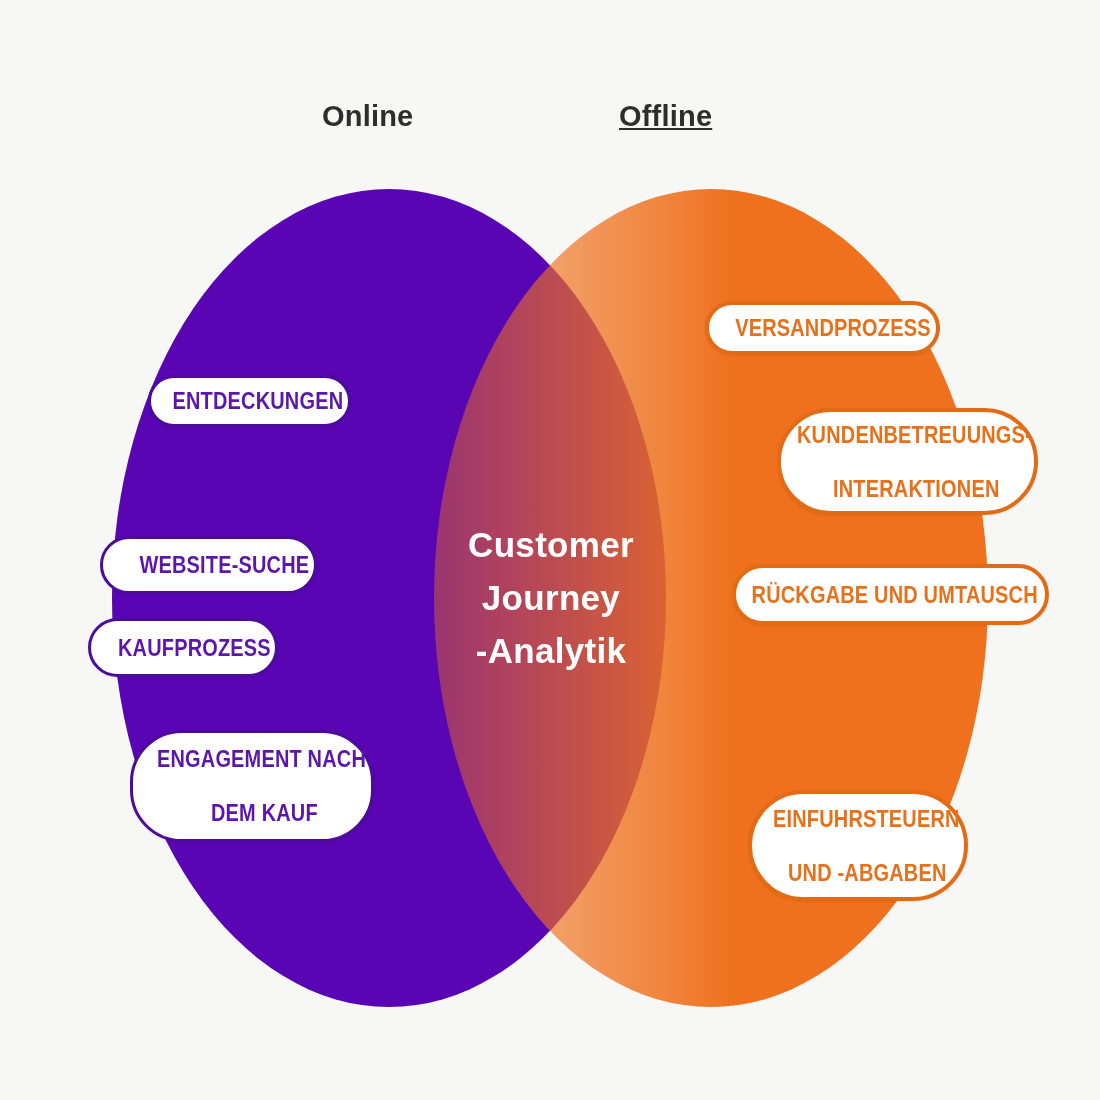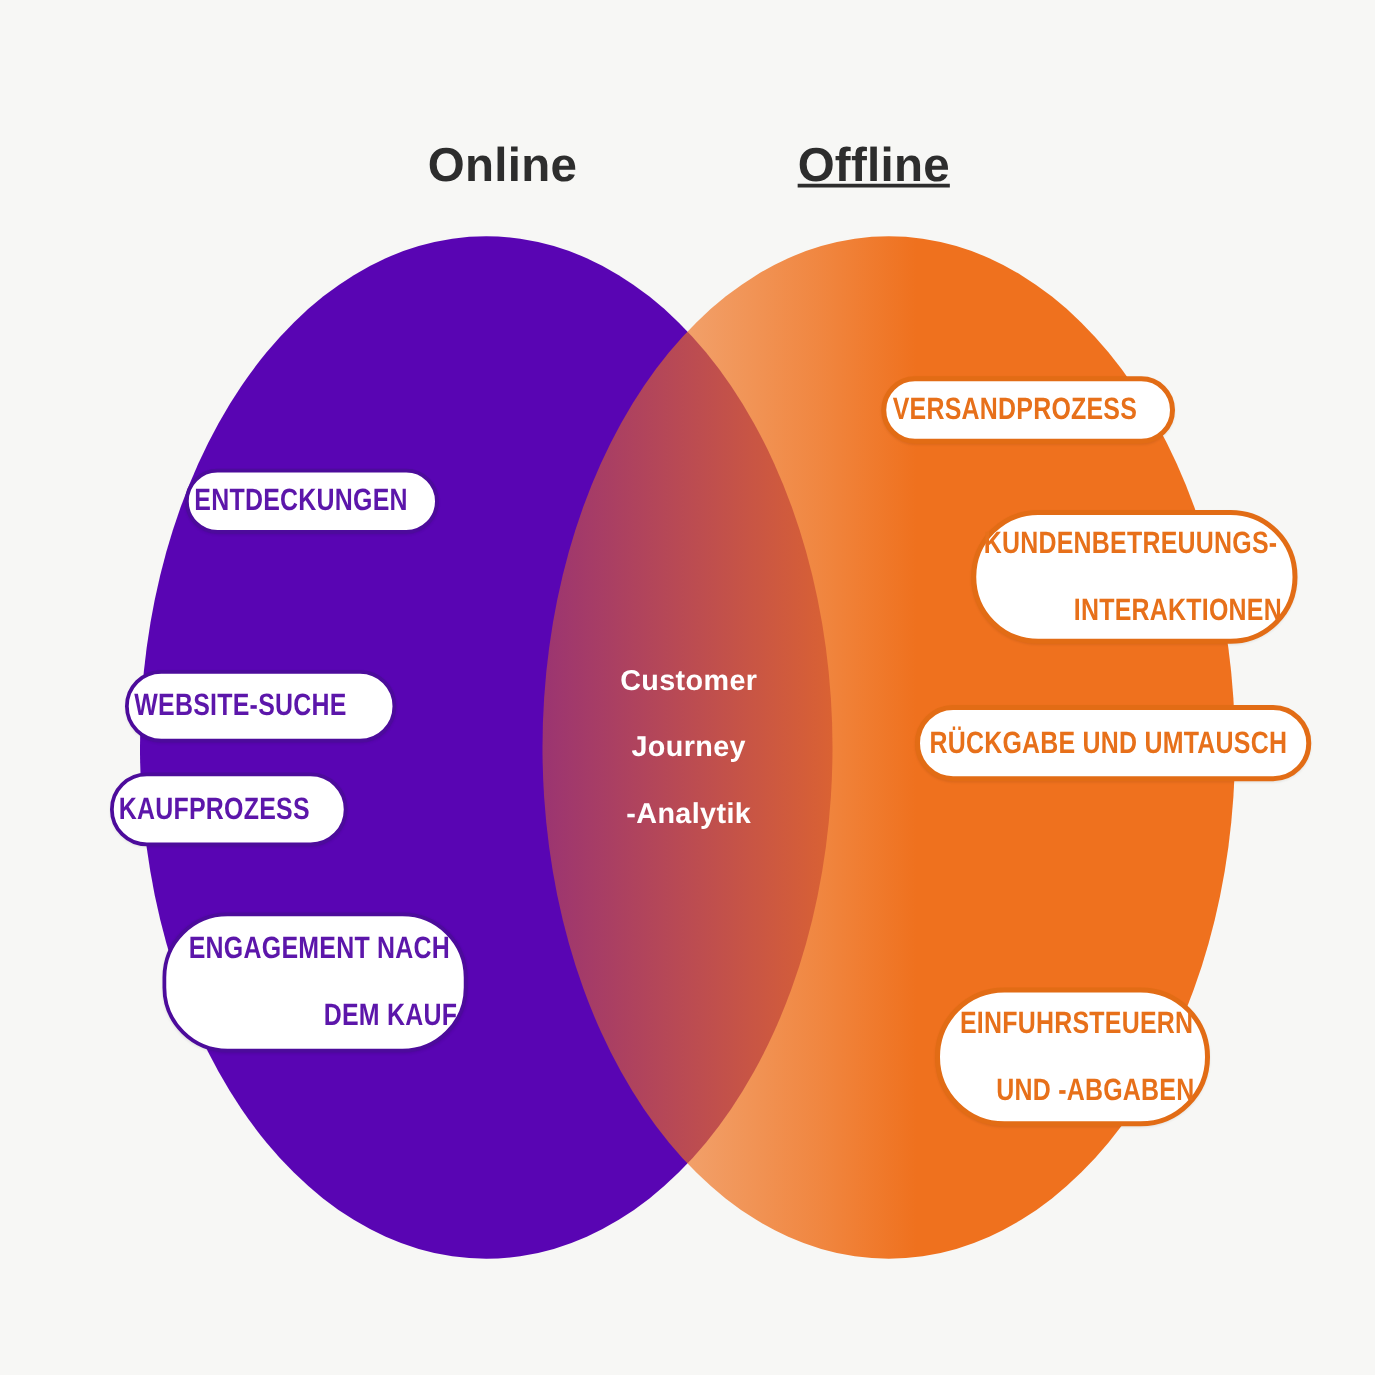--- a/index.html
+++ b/index.html
@@ -18,64 +18,63 @@
     background:var(--bg);
     font-family:"Liberation Sans", sans-serif;
     position:relative;
     overflow:hidden;
   }
   .stage{position:absolute;inset:0;width:1100px;height:1100px;}
   svg.venn{position:absolute;left:0;top:0;width:1100px;height:1100px;}
 
   .col-title{
     position:absolute;
-    top:112px;
+    top:100px;
     width:160px;
-    text-align:center;
-    font-size:38px;
+    font-size:29px;
     font-weight:700;
     color:var(--title);
     letter-spacing:0.2px;
   }
   .col-title.online{left:322px;}
   .col-title.offline{left:619px;text-decoration:underline;}
 
   .center-label{
     position:absolute;
     left:441px;
     top:518px;
     width:220px;
     text-align:center;
     color:#ffffff;
-    font-size:23px;
+    font-size:35px;
     font-weight:700;
     line-height:53px;
     letter-spacing:0.3px;
   }
 
   .pill{
     position:absolute;
     background:#ffffff;
     display:flex;
     flex-direction:column;
     justify-content:center;
-    align-items:flex-start;
+    align-items:flex-end;
     border-radius:60px;
     box-shadow:0 1px 2px rgba(0,0,0,0.08);
   }
   .pill .line{
     display:block;
     transform:scale(0.95,1.18);
     font-weight:700;
     font-size:21px;
     letter-spacing:0.2px;
     white-space:nowrap;
     line-height:38px;
   }
-  .pill.left-align{align-items:flex-end;gap:16px;}
+  .pill.left-align{align-items:center;gap:16px;}
   .pill.left-align .line{transform-origin:left center;}
 
   .pill.purple{border:3px solid var(--purple-dark);color:var(--purple-text);}
   .pill.orange{border:4px solid var(--orange-dark);color:var(--orange-text);}
 
   
   .p-entdeckungen{left:148px;top:375px;width:203px;height:52px;}
   .p-website{left:100px;top:536px;width:217px;height:58px;}
   .p-kaufprozess{left:88px;top:618px;width:190px;height:59px;}
   .p-engagement{left:130px;top:730px;width:244px;height:112px;padding-left:30px;border-radius:52px;}

